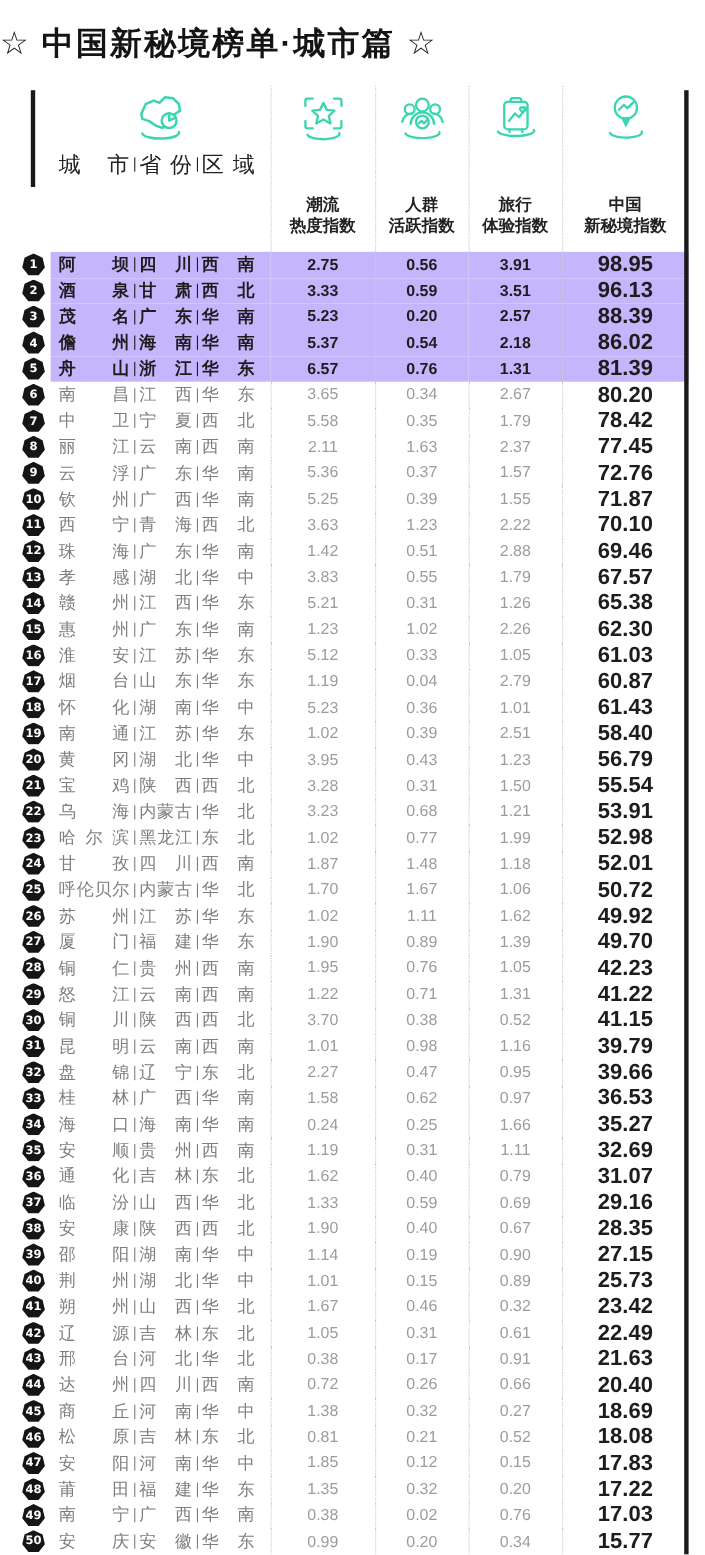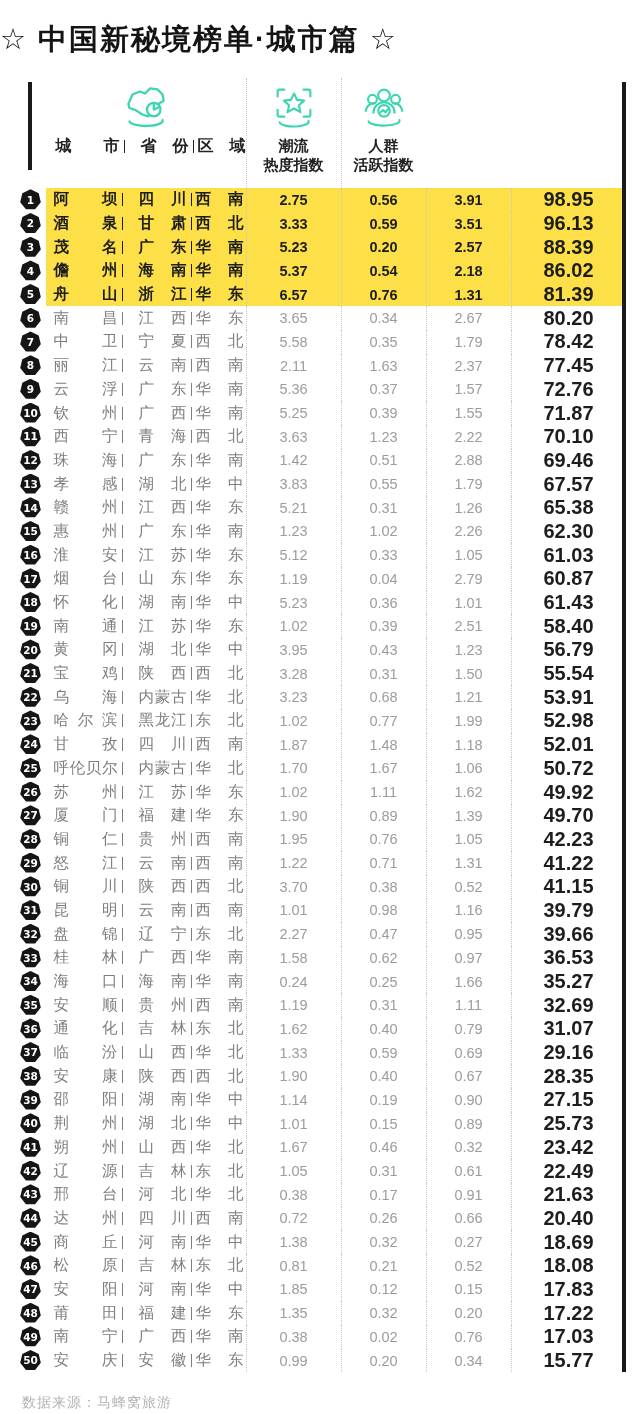--- a/index.html
+++ b/index.html
@@ -13,43 +13,43 @@
   }
   .table{position:relative;width:610px;margin:0 auto;}
   .left-bar{position:absolute;left:12px;top:16px;width:4px;height:88px;background:#1a1a1a;}
   .right-bar{position:absolute;right:0;top:16px;bottom:0;width:4px;background:#1a1a1a;}
   .thead,.row{display:grid;grid-template-columns:30px 200px 95px 85px 85px 115px;}
   .thead{padding-top:12px;}
   .th{display:flex;flex-direction:column;align-items:center;padding-bottom:14px;}
   .th.metric{border-left:1px dotted #c8c8c8;}
   .icon-box{height:58px;display:flex;align-items:center;justify-content:center;}
   .label-box{flex:1;display:flex;flex-direction:column;justify-content:flex-end;align-items:center;
-    font-weight:bold;font-size:15px;line-height:19px;color:#222;}
+    font-weight:bold;font-size:15px;line-height:19px;color:#222;margin-top:41px;}
   .name-head{display:flex;align-items:center;padding-left:8px;align-self:stretch;
-    font-weight:bold;font-size:16px;color:#222;justify-content:flex-end;}
+    font-weight:normal;font-size:20px;color:#222;}
   .row{height:23.7px;}
   .cell{height:100%;display:flex;align-items:center;}
   .cell.rank{justify-content:center;}
   .badge{
     width:21px;height:21px;background:#151515;color:#fff;font-size:10.5px;font-weight:bold;
     display:flex;align-items:center;justify-content:center;line-height:1;
     clip-path:polygon(50% 0%,89% 19%,99% 61%,72% 95%,28% 95%,1% 61%,11% 19%);
     font-family:"DejaVu Sans",sans-serif;
   }
   .cell.name{padding-left:8px;color:#7e7e7e;font-size:15.5px;}
   .row.top .cell.name{color:#1d1d1d;font-weight:bold;}
   .jc{display:inline-block;text-align:justify;text-align-last:justify;white-space:nowrap;}
   .jc.city{width:64px;}
-  .jc.prov{width:48px;margin-left:12px;}
+  .jc.prov{width:48px;}
   .jc.reg{width:48px;}
   .vsep{width:1px;height:13px;background:currentColor;margin:0 4px;display:inline-block;flex:none;}
   .cell.num,.cell.idx{justify-content:center;border-left:1px dotted #c8c8c8;}
   .cell.num{color:#9c9c9c;font-size:14.5px;}
   .cell.idx{font-weight:bold;font-size:20px;color:#1d1d1d;}
-  .row.top .cell:not(.rank){background:#fde047;}
+  .row.top .cell:not(.rank){background:#c4b5fd;}
   .row.top .cell.num{color:#1d1d1d;font-weight:bold;}
   .footer{margin:22px 0 0 22px;font-size:14px;color:#b3b3b3;letter-spacing:1px;}
   .ic{display:block;}
 </style>
 </head>
 <body>
 
 <div class="title">☆ 中国新秘境榜单·城市篇 ☆</div>
 
 <div class="table">
@@ -107,21 +107,51 @@
           <path d="M23.5 32.5 l2.5 -2.5 l2.5 2.5 l3 -3.5"></path>
           <path d="M11 42 a16 5 0 1 0 32 -1.5"></path>
         </svg>
       </div>
       <div class="label-box">
         <div>人群</div>
         <div>活跃指数</div>
       </div>
     </div>
 
-
+    <div class="th metric">
+      <div class="icon-box">
+        <svg class="ic" width="52" height="52" viewBox="0 0 54 54" fill="none" stroke="#3CD5B1" stroke-width="2.2" stroke-linecap="round" stroke-linejoin="round">
+          <path d="M22 12 v-1.5 a2 2 0 0 1 2 -2 h6 a2 2 0 0 1 2 2 V12"></path>
+          <rect x="16" y="12" width="22" height="26" rx="3.5" fill="#ffffff"></rect>
+          <path d="M20.5 30 l5.5 -7 l4 3.5 l6.5 -8.5"></path>
+          <path d="M30.8 18.6 c0 -1.5 2.2 -2.1 2.9 -0.7 c0.7 -1.4 2.9 -0.8 2.9 0.7 c0 1.5 -1.7 2.3 -2.9 3.1 c-1.2 -0.8 -2.9 -1.6 -2.9 -3.1 z"></path>
+          <path d="M21 38 v2.5 M33 38 v2.5"></path>
+          <path d="M10 40 a17 5 0 1 0 34 -1.5"></path>
+        </svg>
+      </div>
+      <div class="label-box">
+        <div>旅行</div>
+        <div>体验指数</div>
+      </div>
+    </div>
+
+    <div class="th metric">
+      <div class="icon-box">
+        <svg class="ic" width="52" height="52" viewBox="0 0 54 54" fill="none" stroke="#3CD5B1" stroke-width="2.2" stroke-linecap="round" stroke-linejoin="round">
+          <circle cx="27" cy="17.5" r="10.5" fill="#ffffff"></circle>
+          <path d="M20.5 19.5 l4.5 -4.5 l3.5 3 l5.5 -5.5"></path>
+          <path d="M22.2 26.5 L27 36.5 L31.8 26.5 Z" fill="#3CD5B1" stroke="none"></path>
+          <path d="M12 41.5 a15 5 0 1 0 30 -1.5"></path>
+        </svg>
+      </div>
+      <div class="label-box">
+        <div>中国</div>
+        <div>新秘境指数</div>
+      </div>
+    </div>
   </div>
 
   <div id="rows">
       <div class="row top">
     <div class="cell rank">
       <span class="badge">1</span>
     </div>
     <div class="cell name">
       <span class="jc city">阿坝</span>
           <span class="vsep"></span>

